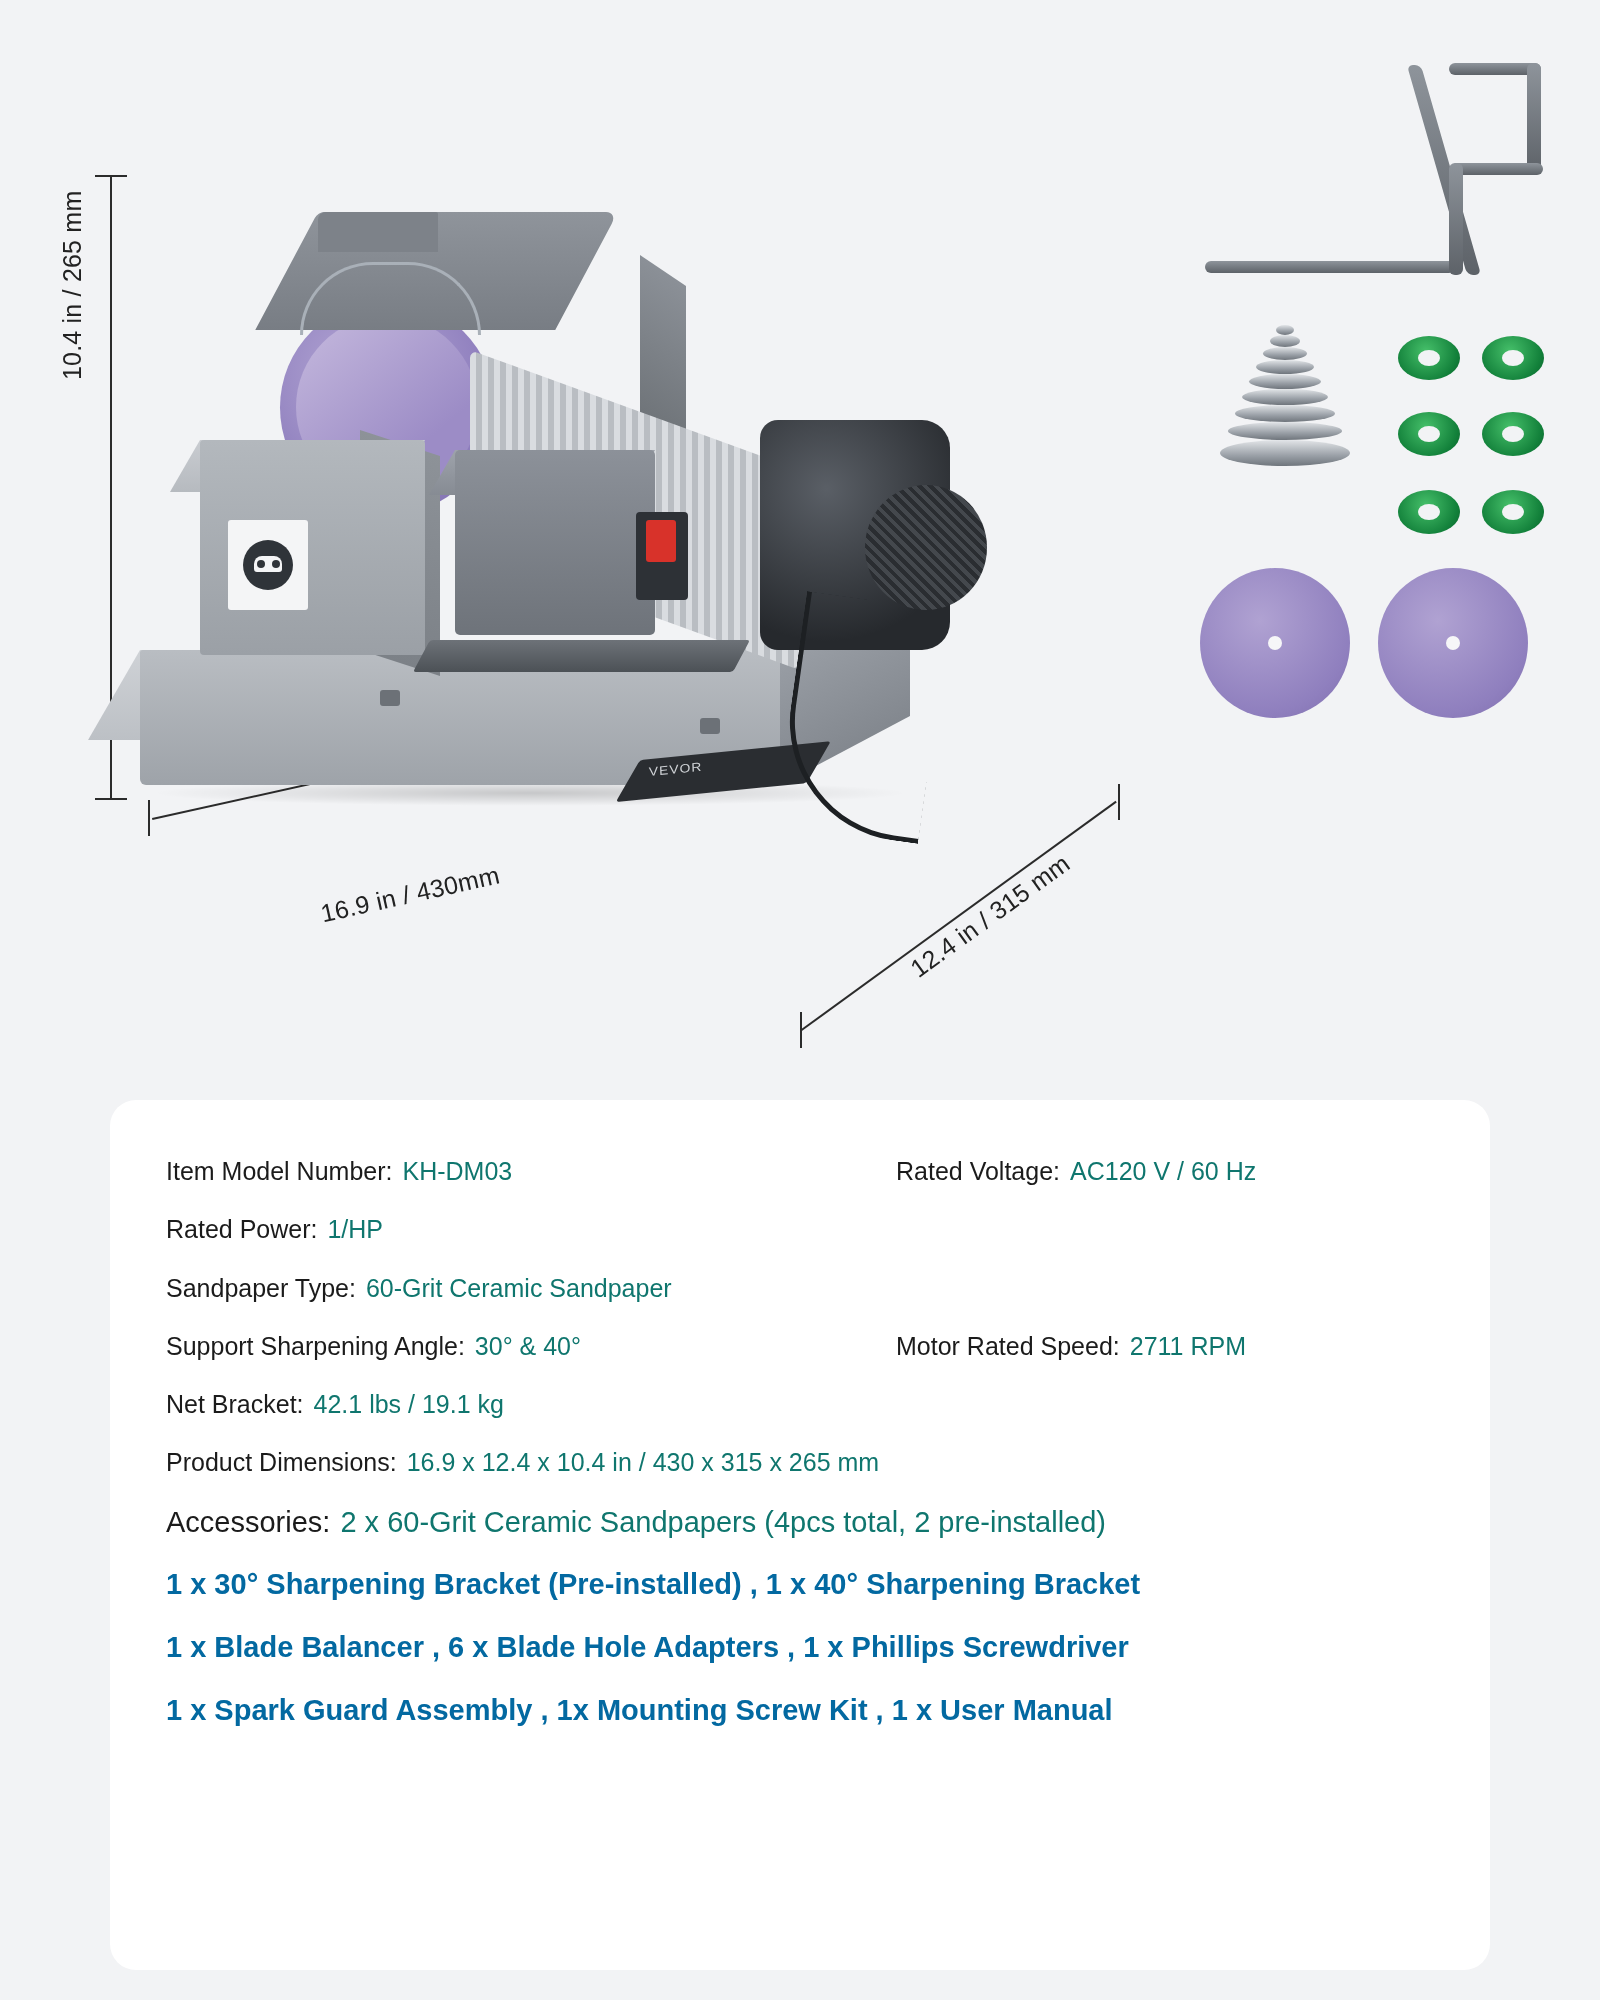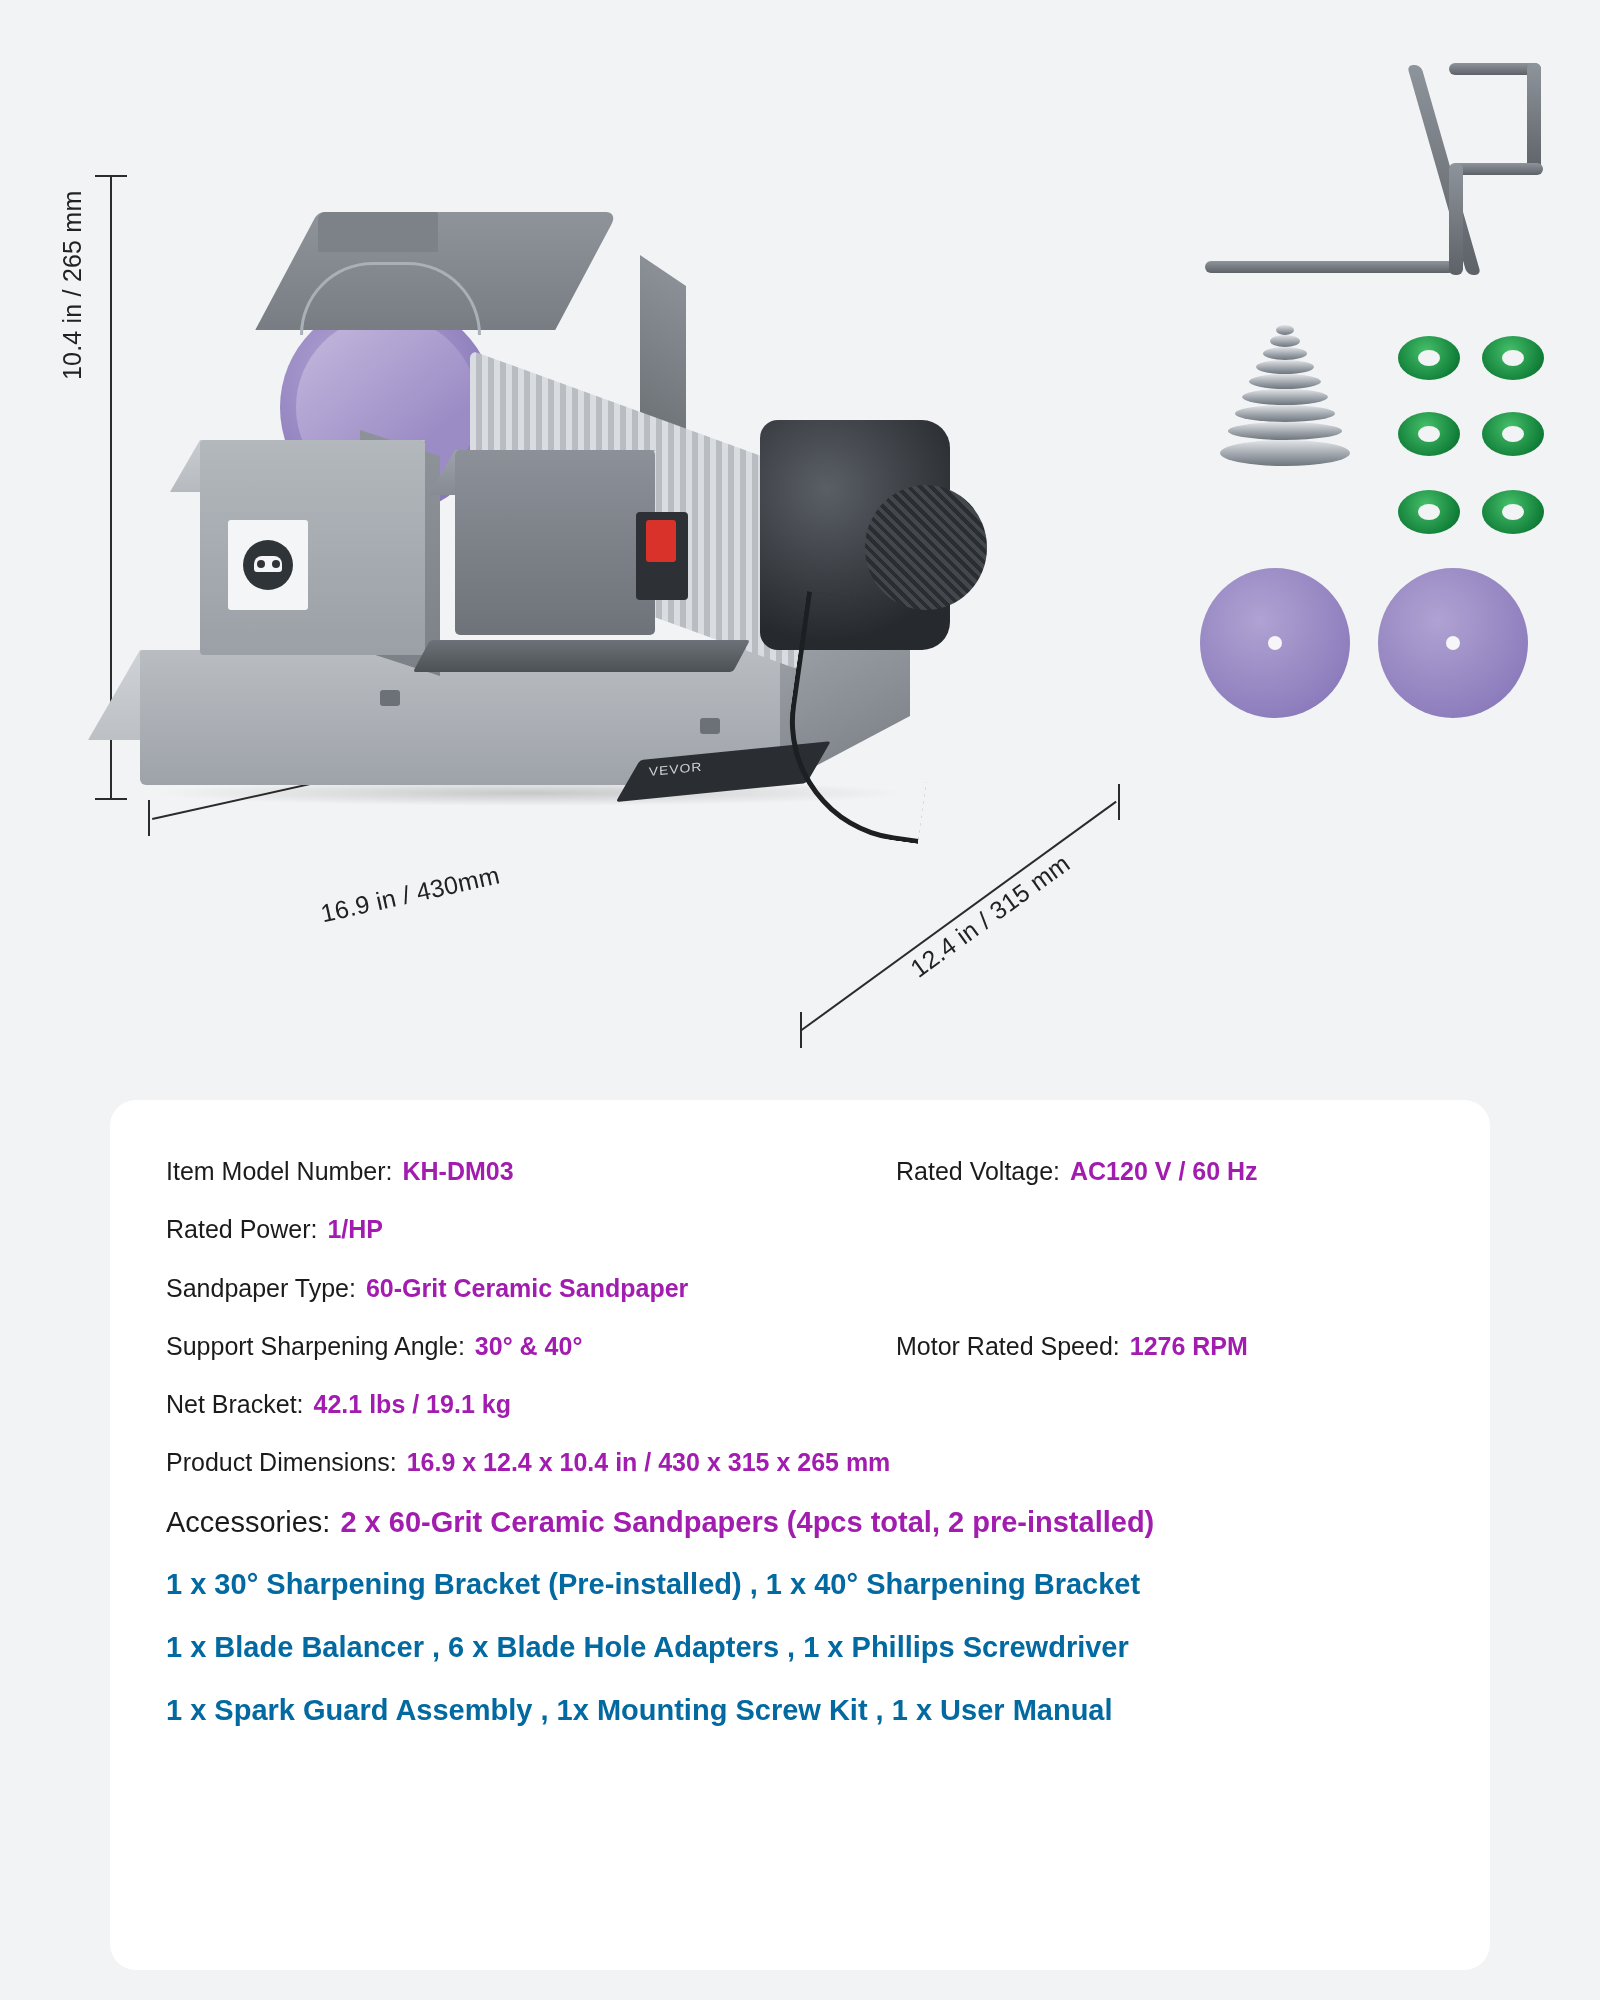--- a/index.html
+++ b/index.html
@@ -326,21 +326,21 @@
   .spec-row {
     display: flex;
     align-items: baseline;
     margin-bottom: 27px;
     font-size: 25px;
     line-height: 1.25;
   }
   .spec-col { display: flex; align-items: baseline; }
   .spec-col.left { width: 730px; flex: 0 0 730px; }
   .lbl { color: #1b1b1b; font-weight: 400; }
-  .val { color: #a21caf; font-weight: 700; margin-left: 10px; text-align: right; }
+  .val { color: #0f766e; font-weight: 400; margin-left: 10px; text-align: right; }
   .val-line {
     color: #0369a1;
     font-weight: 700;
     font-size: 29px;
     margin-bottom: 27px;
     line-height: 1.25;
   }
   .acc-row { display: flex; align-items: baseline; margin-bottom: 27px; font-size: 29px; }
 </style>
 </head>
@@ -465,21 +465,21 @@
     </div>
   </div>
 
   <div class="spec-row">
     <div class="spec-col left">
       <span class="lbl">Support Sharpening Angle:</span>
       <span class="val">30° &amp; 40°</span>
     </div>
     <div class="spec-col">
       <span class="lbl">Motor Rated Speed:</span>
-      <span class="val">1276 RPM</span>
+      <span class="val">2711 RPM</span>
     </div>
   </div>
 
   <div class="spec-row">
     <div class="spec-col left">
       <span class="lbl">Net Bracket:</span>
       <span class="val">42.1 lbs / 19.1 kg</span>
     </div>
   </div>
 

